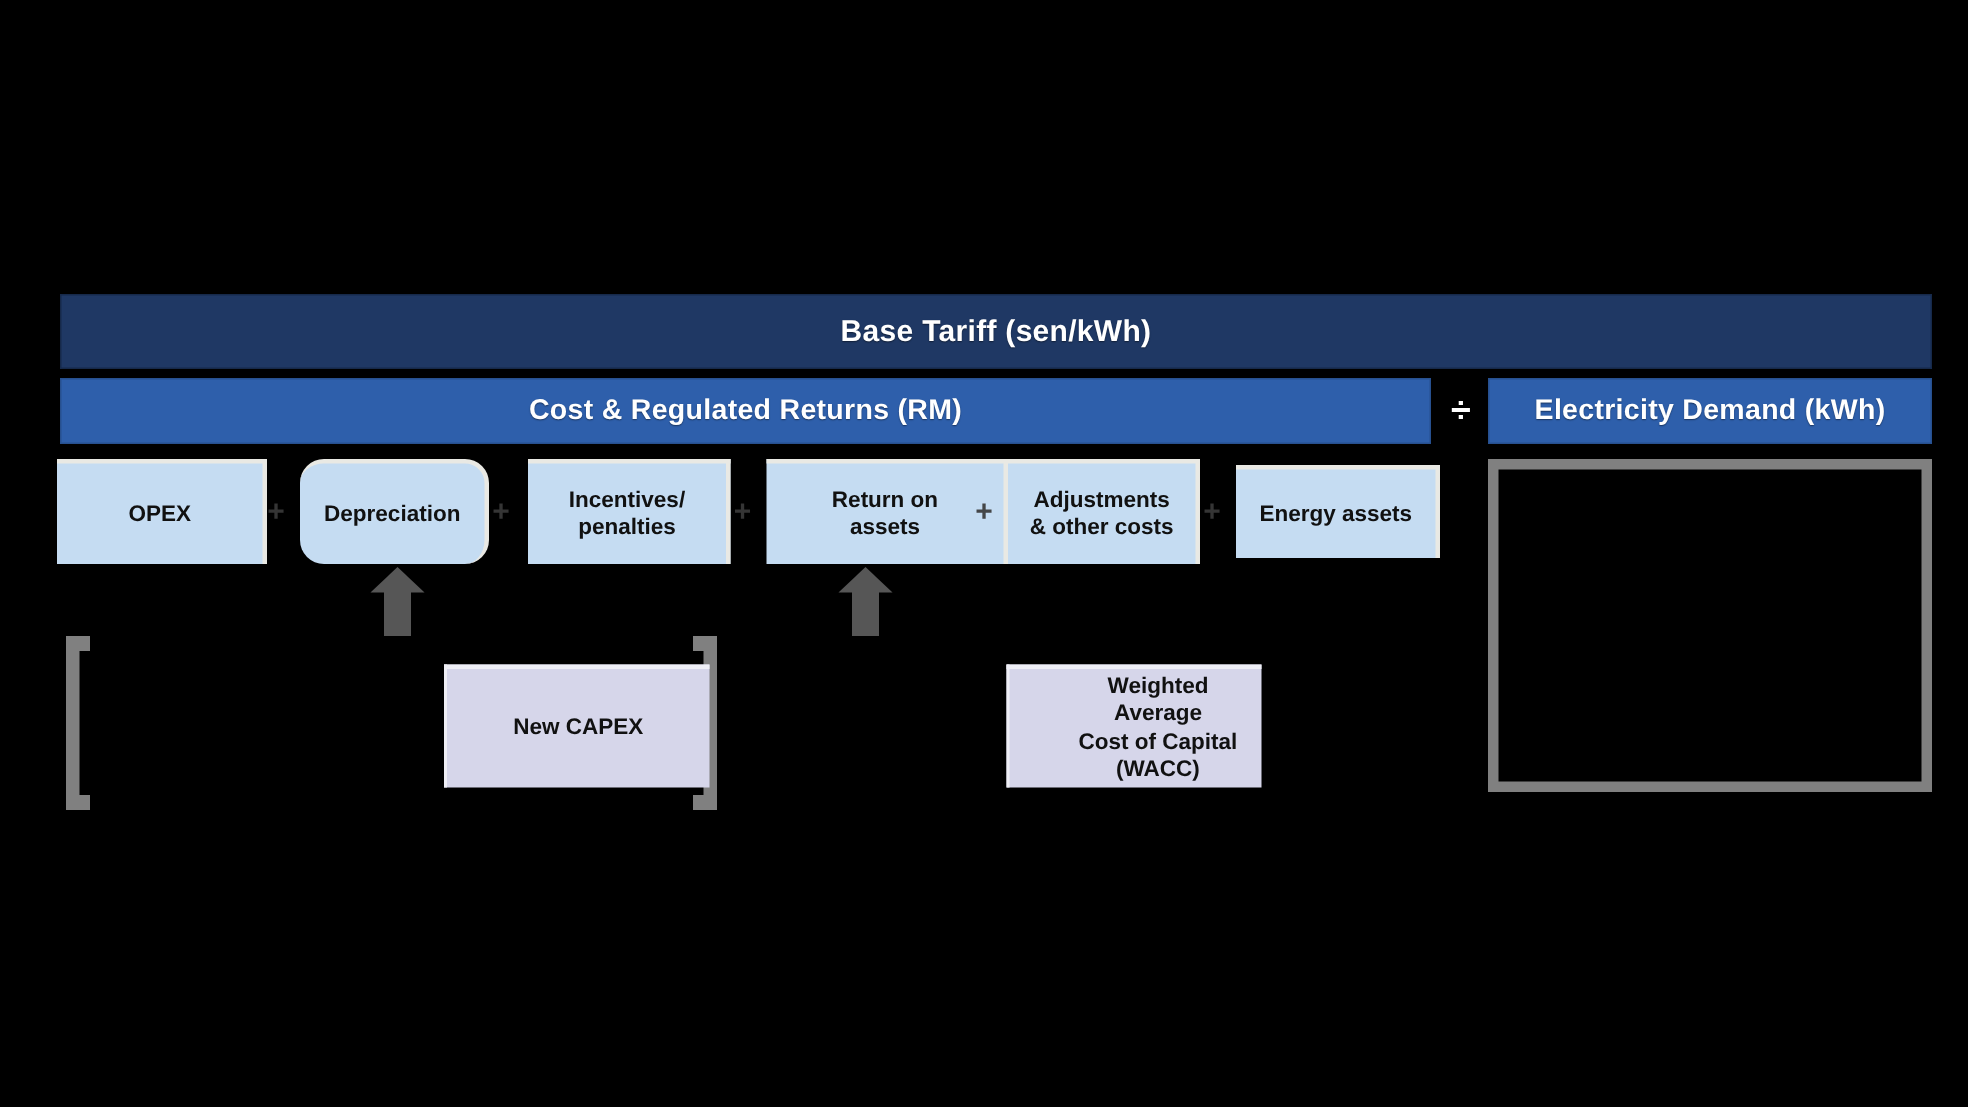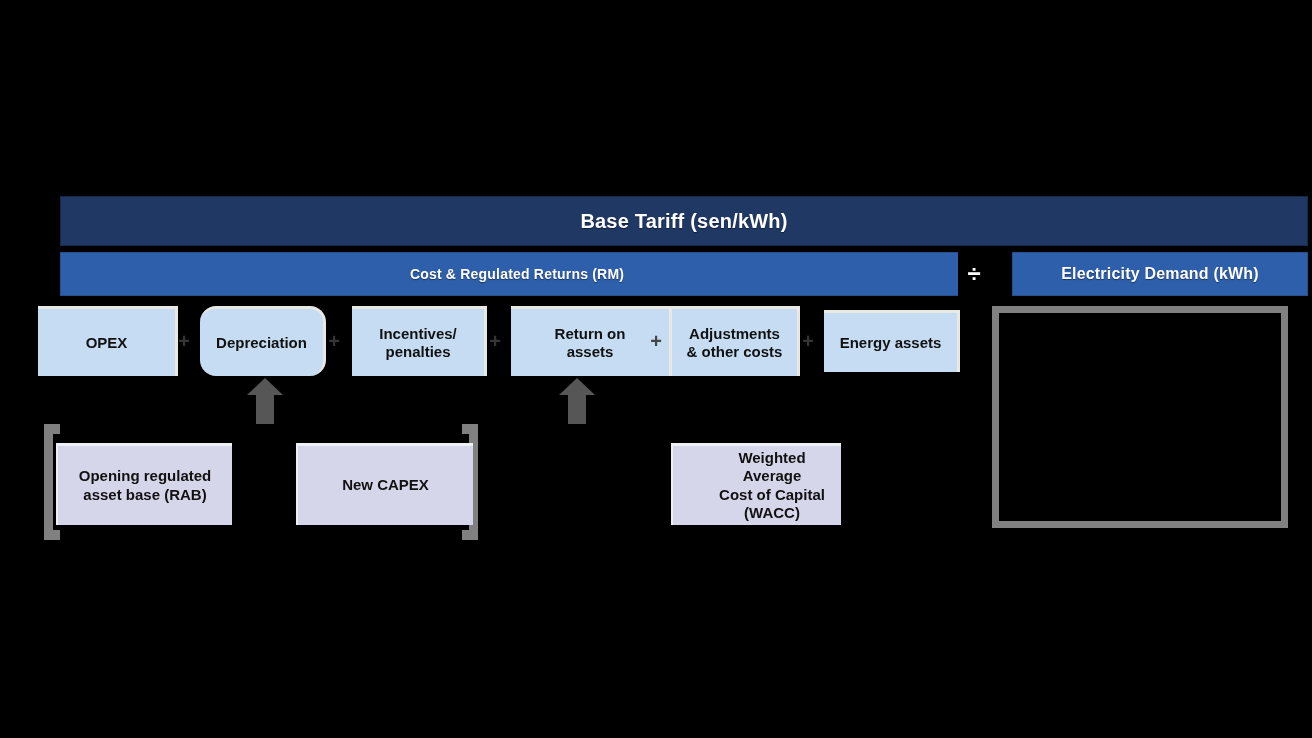--- a/index.html
+++ b/index.html
@@ -22,41 +22,40 @@
   
   .bar {
     position: absolute;
     display: flex;
     align-items: center;
     justify-content: center;
     color: #ffffff;
     font-weight: bold;
     letter-spacing: .2px;
     text-shadow: 0 1px 1px rgba(0,0,0,.45);
-    margin-left: 20px;
   }
 
   #base-tariff-bar {
     left: 40px;
     top: 196px;
     width: 1248px;
     height: 50px;
     background: #1f3864;
     border: 1px solid #16294a;
     font-size: 20px;
   }
 
   #cost-returns-bar {
     left: 40px;
     top: 252px;
     width: 914px;
     height: 44px;
     background: #2e5fab;
     border: 1px solid #27508f;
-    font-size: 14px;
+    font-size: 19px;
   }
 
   #divide-symbol {
     position: absolute;
     left: 958px;
     top: 252px;
     width: 32px;
     height: 44px;
     display: flex;
     align-items: center;
@@ -68,21 +67,21 @@
     line-height: 1;
   }
 
   #electricity-demand-bar {
     left: 992px;
     top: 252px;
     width: 296px;
     height: 44px;
     background: #2e5fab;
     border: 1px solid #27508f;
-    font-size: 16px;
+    font-size: 19px;
   }
 
   
   .comp-box {
     position: absolute;
     background: #c5dcf2;
     border-top: 3px solid #e9e9e4;
     border-right: 3px solid #e9e9e4;
     display: flex;
     align-items: center;
@@ -229,21 +228,20 @@
   </div>
 
   <div class="bracket left" style="left:44px; top:424px; height:116px;">
       <span></span>
     </div>
 
   <div class="bracket right" style="left:462px; top:424px; height:116px;">
       <span></span>
     </div>
 
-  <div class="driver-box" style="left:56px;  top:443px; width:176px; height:82px;">Opening regulated<br>asset base (RAB)</div>
 
   <div class="driver-box" style="left:296px; top:443px; width:177px; height:82px;">New CAPEX</div>
 
   <div class="driver-box" style="left:671px; top:443px; width:170px; height:82px;padding-left:36px;">Weighted Average<br>Cost of Capital<br>(WACC)</div>
 
   <div id="demand-panel"></div>
 
 </div>
 
 </body></html>

